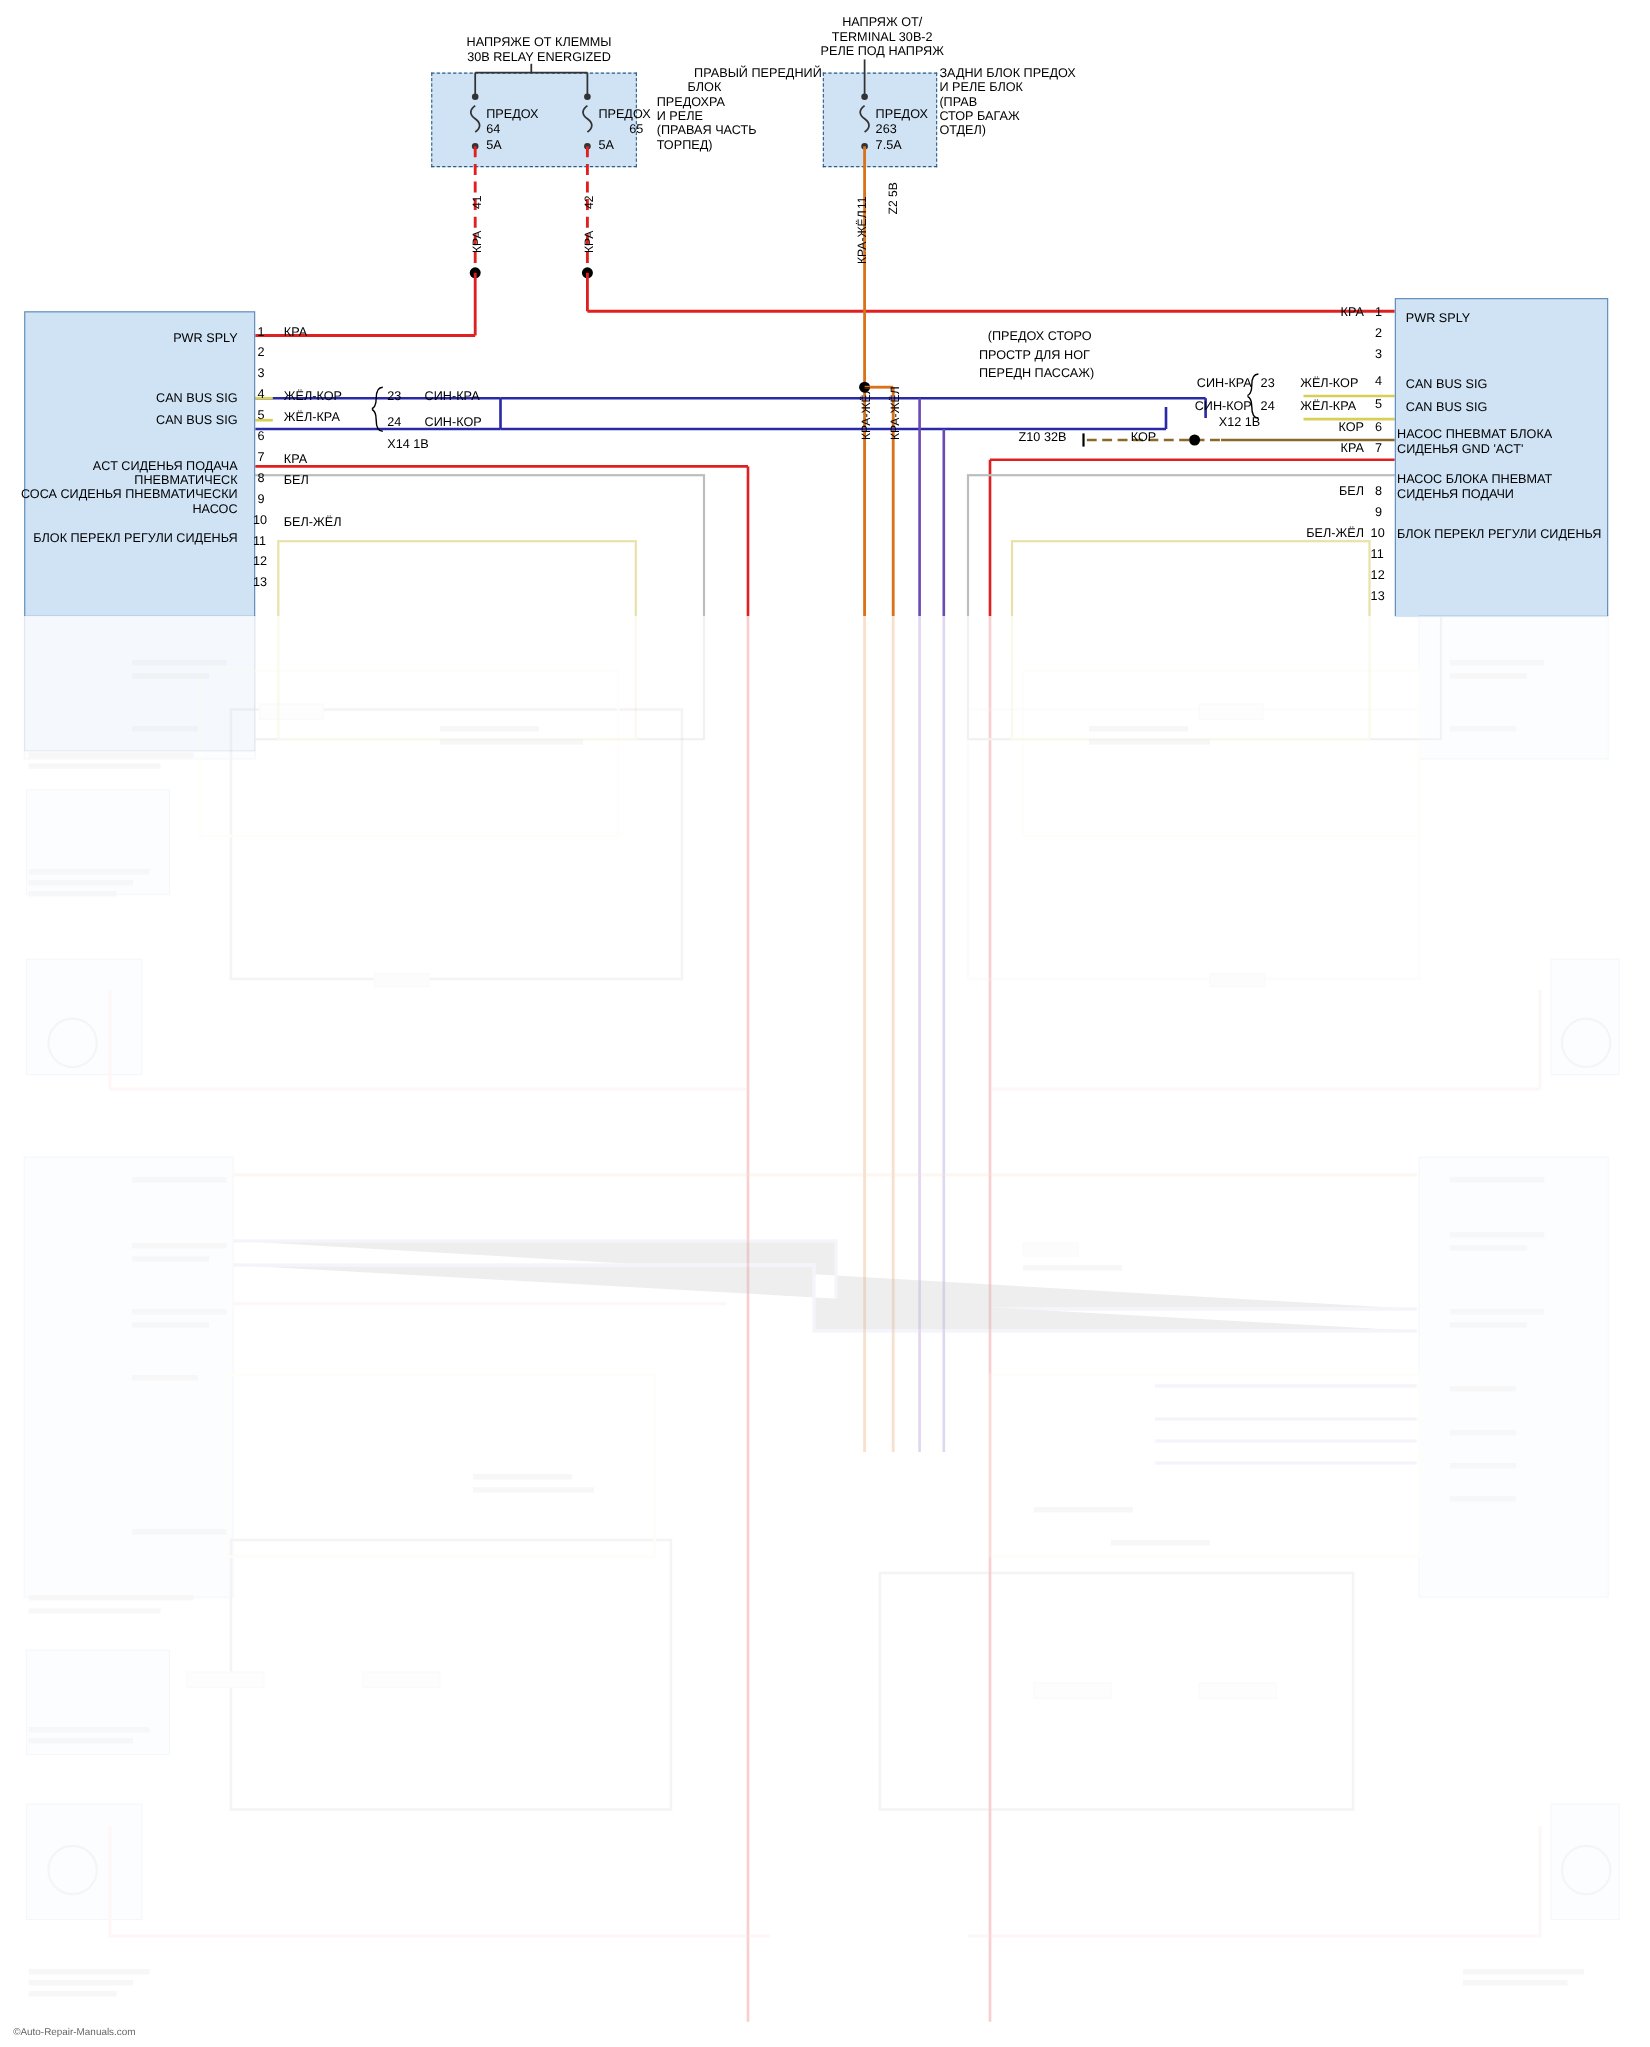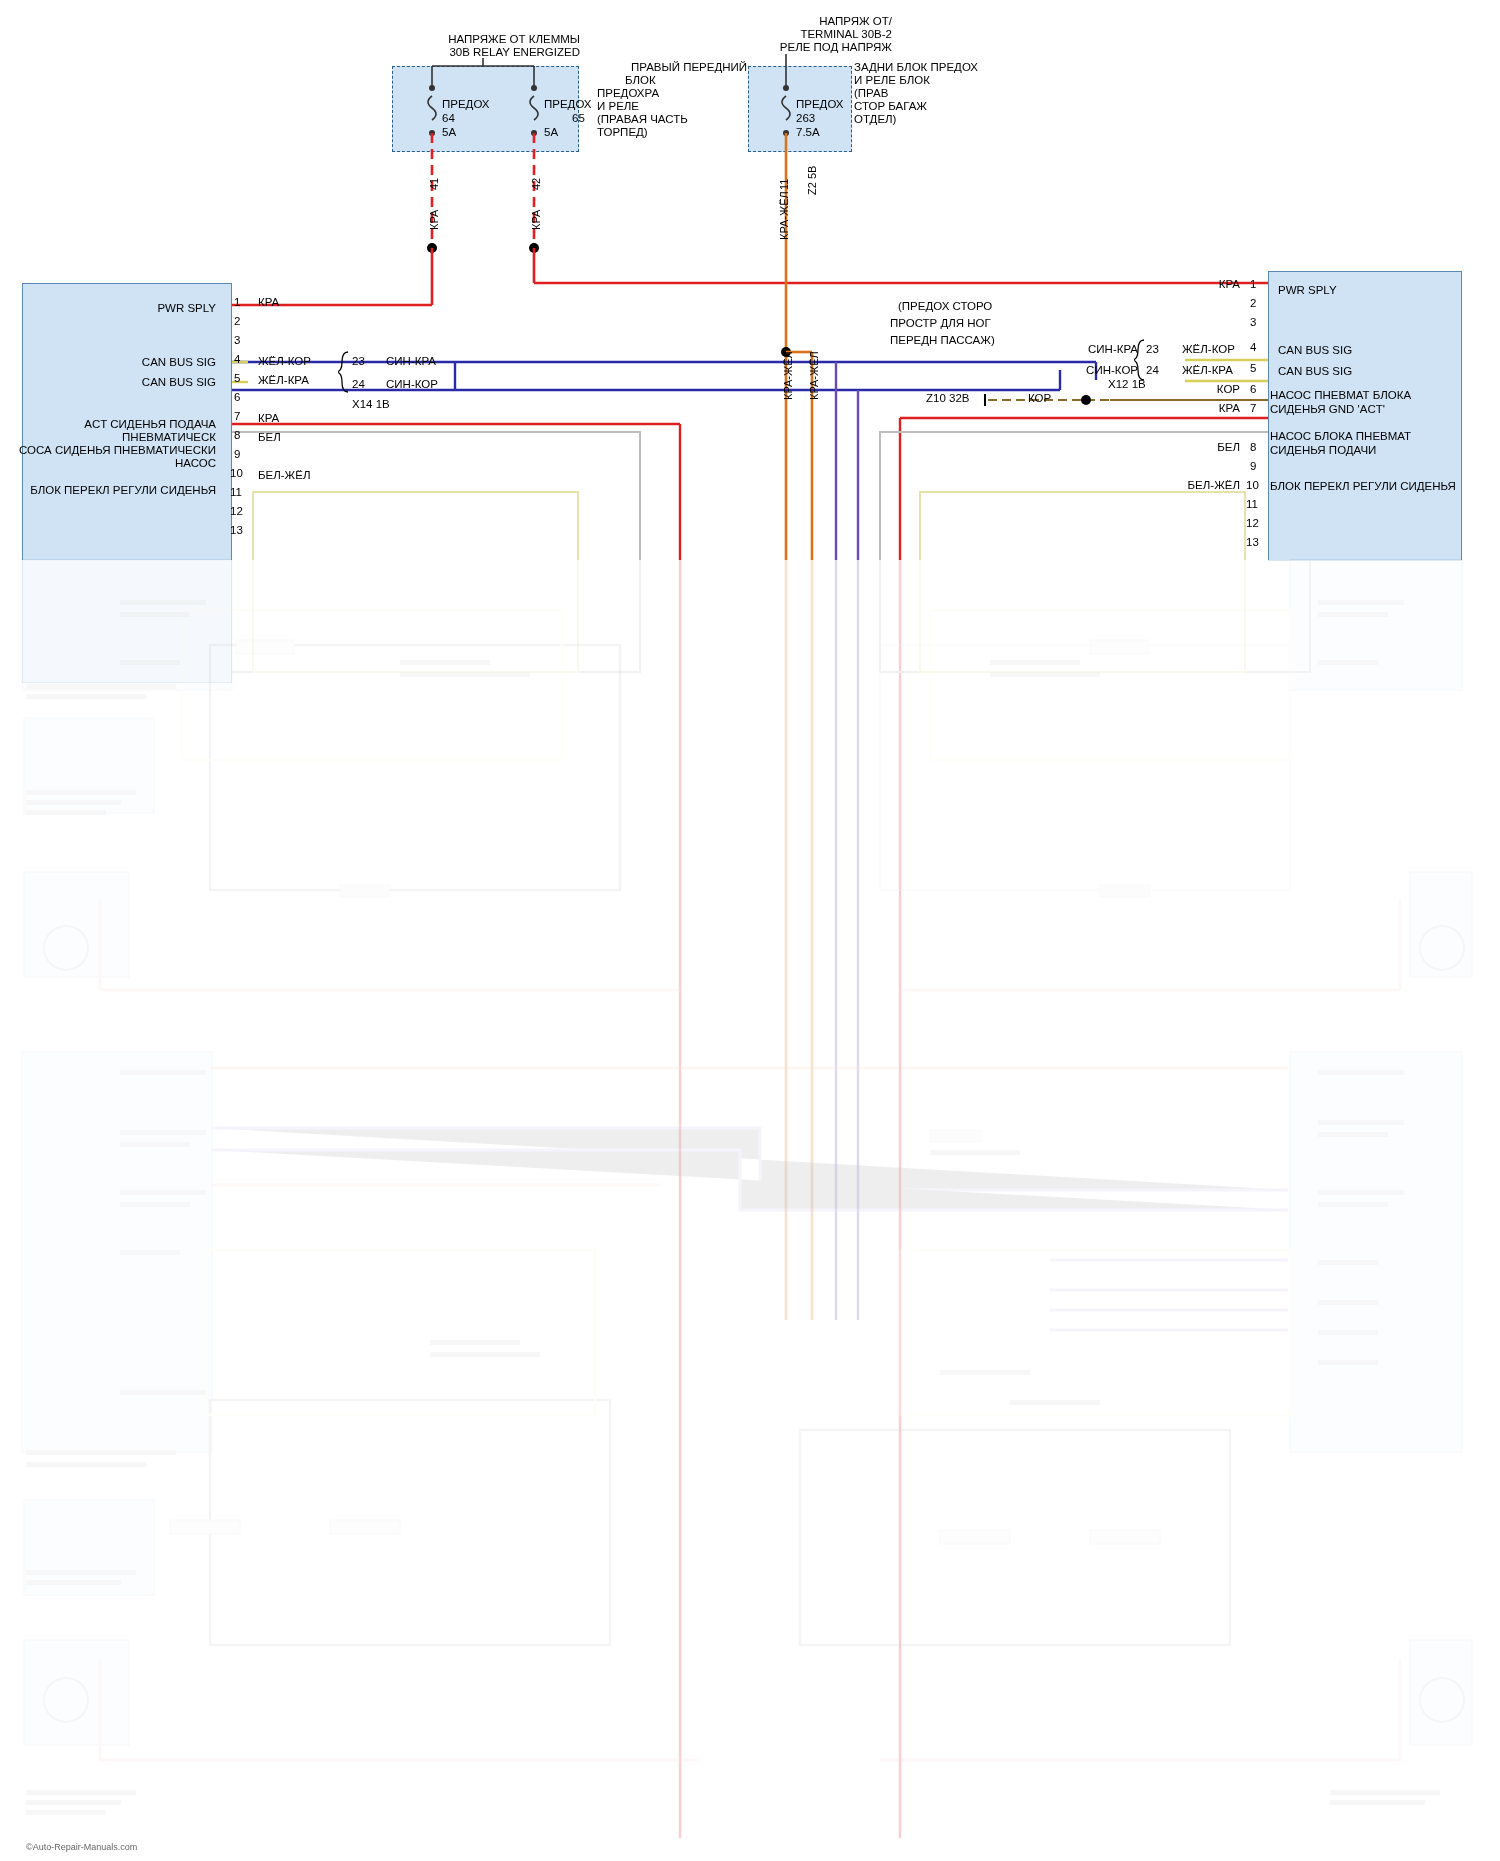--- a/index.html
+++ b/index.html
@@ -21,21 +21,21 @@
     width: 1500px;
     height: 1861px;
   }
   .txt {
     position: absolute;
     font-size: 11.5px;
     line-height: 13px;
     white-space: pre;
     color: #000;
   }
-  .txt.c  { text-align: right; }
+  .txt.c  { text-align: center; }
   .txt.r  { text-align: right; }
   .box-blue {
     position: absolute;
     background: #cfe3f5;
     border: 1px solid #5b88b5;
     box-sizing: border-box;
   }
   .box-dash {
     position: absolute;
     background: #cfe3f5;
@@ -373,15 +373,15 @@
       <rect x="930" y="1150" width="90" height="5"></rect>
       <rect x="940" y="1370" width="90" height="5"></rect>
       <rect x="1010" y="1400" width="90" height="5"></rect>
       <rect x="430" y="1340" width="90" height="5"></rect>
       <rect x="430" y="1352" width="110" height="5"></rect>
     </g>
   </svg>
 
   <div class="fade"></div>
 
-  <div class="watermark" style="left:26px; top:1842px; z-index:70;">©Auto-Repair-Manuals.com</div>
+  <div class="watermark" style="left:12px; top:1842px; z-index:70;">©Auto-Repair-Manuals.com</div>
 
 </div>
 
 </body></html>

